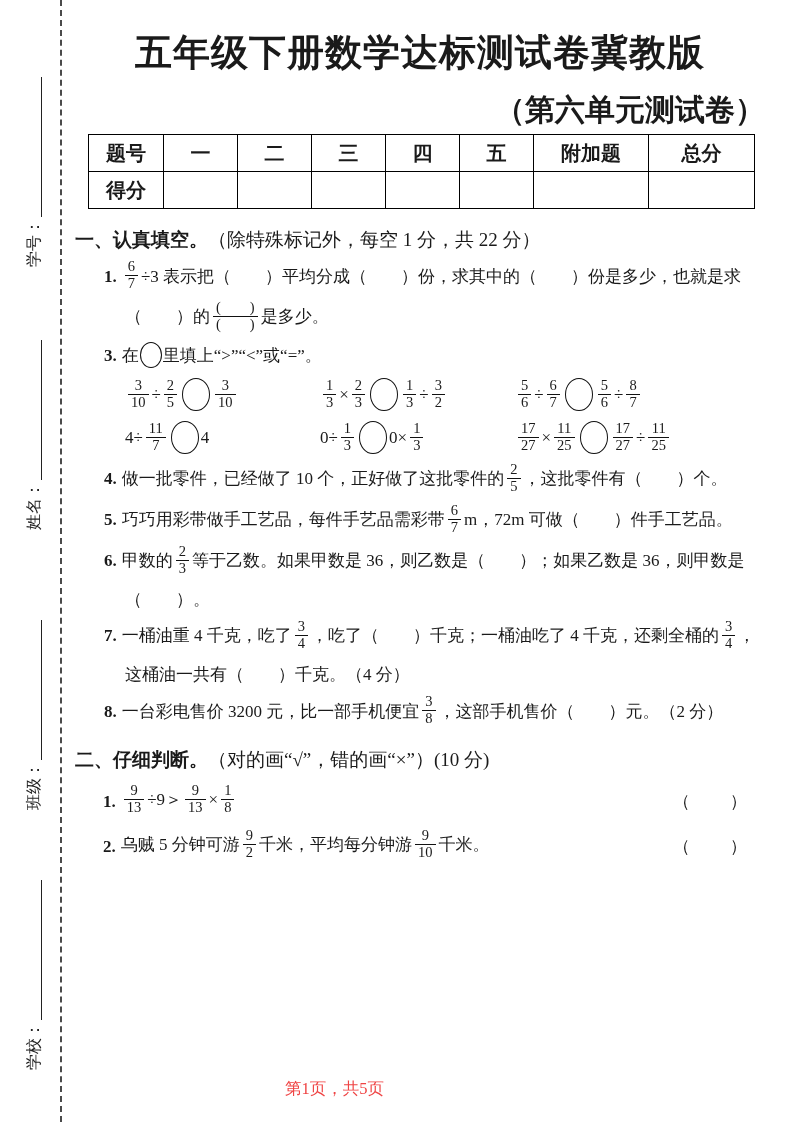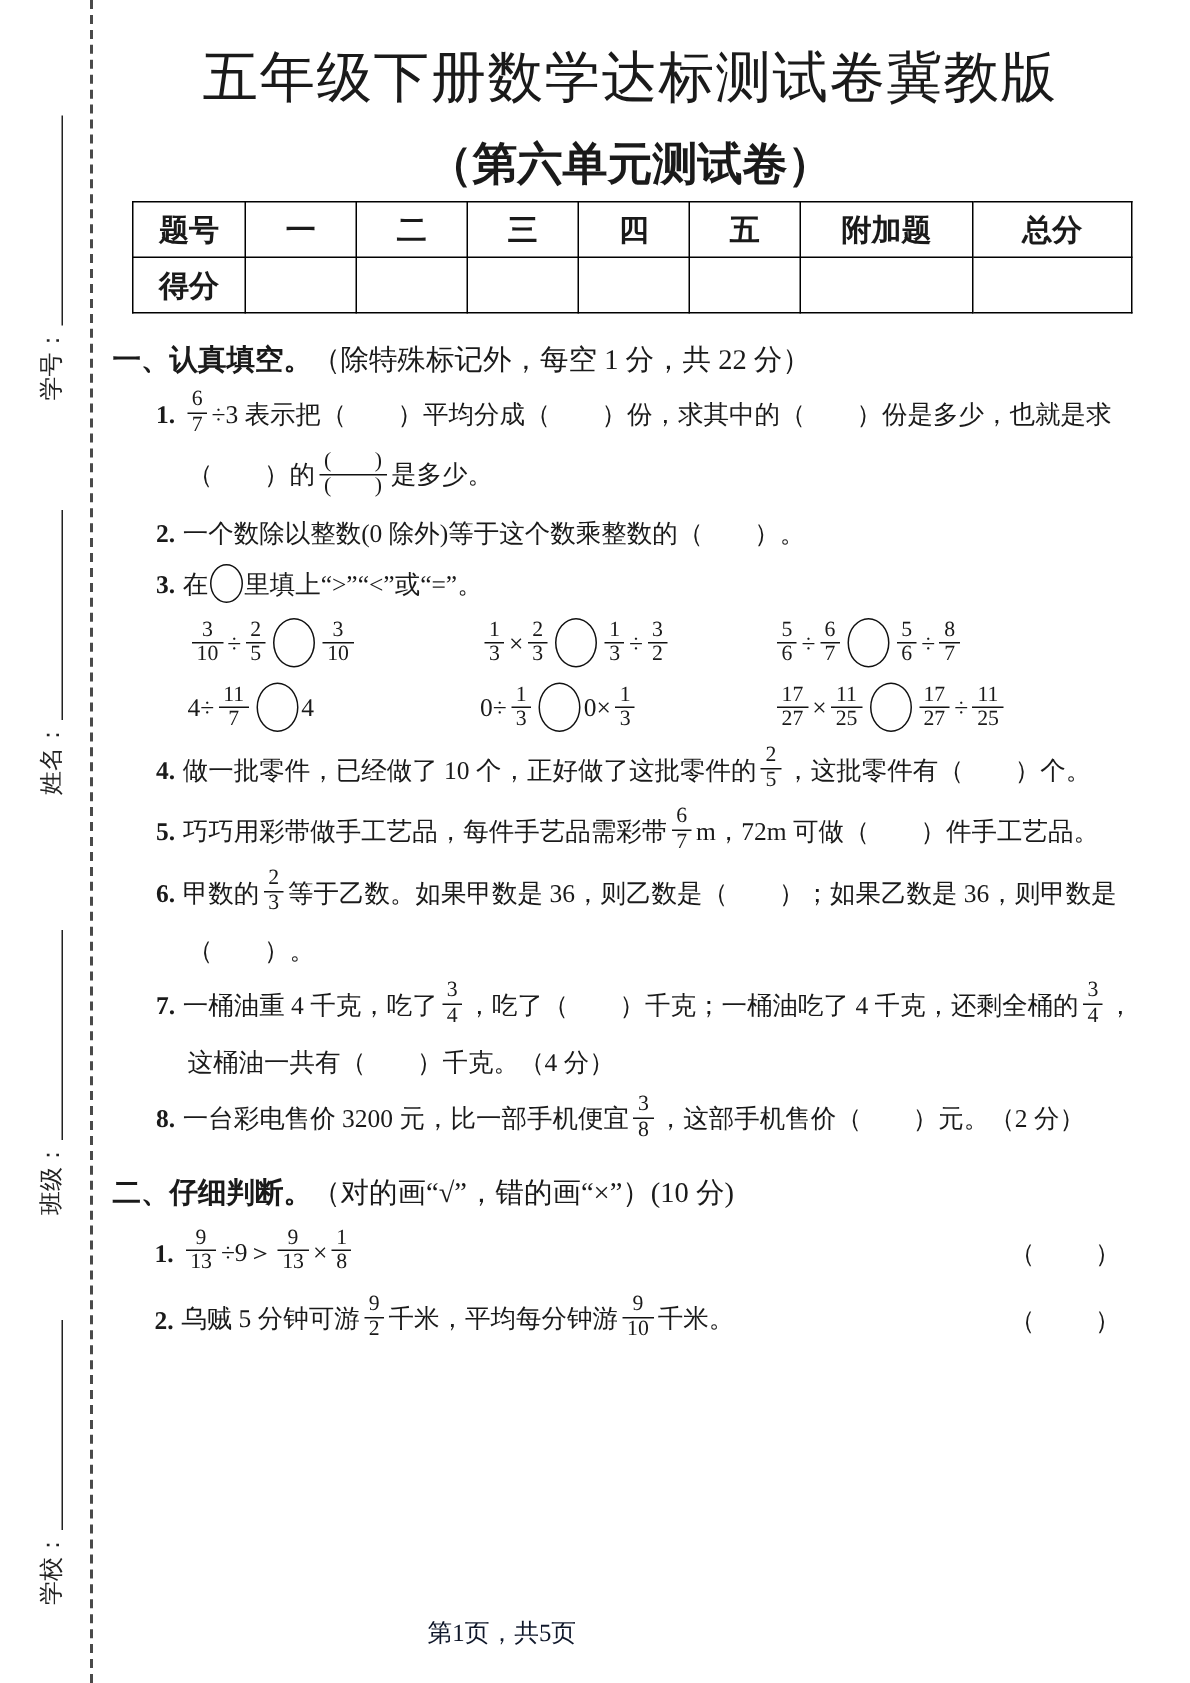--- a/index.html
+++ b/index.html
@@ -11,22 +11,22 @@
   
   .sidebar{position:absolute;left:0;top:0;width:60px;height:1122px;border-right:2px dashed #4a4a4a;}
   .sb-field{
     position:absolute;left:-62px;width:190px;height:24px;
     transform:rotate(-90deg);transform-origin:center center;
     display:flex;align-items:flex-end;font-size:16px;color:#222;white-space:nowrap;
   }
   .sb-field .sb-line{flex:1;border-bottom:1.6px solid #222;margin-bottom:3px;margin-left:2px;}
   
   .main{position:absolute;left:75px;top:0;width:690px;padding-top:30px;}
-  .title{font-size:37px;font-weight:normal;text-align:center;line-height:1.25;letter-spacing:1px;margin:0;}
-  .subtitle{font-size:30px;font-weight:bold;text-align:center;line-height:1.2;margin:16px 0 0 0;}
+  .title{font-size:37px;font-weight:bold;text-align:center;line-height:1.25;letter-spacing:1px;margin:0;}
+  .subtitle{font-size:30px;font-weight:bold;text-align:right;line-height:1.2;margin:16px 0 0 0;}
   .meta{font-size:17px;text-align:right;margin-top:20px;padding-right:6px;}
   
   table.score{border-collapse:collapse;margin:6px 0 0 13px;table-layout:fixed;}
   table.score td{border:1.6px solid #000;height:36px;text-align:center;font-size:20px;padding:0;}
   table.score tr.hdr td{font-weight:bold;}
   td.c0{width:74px;font-weight:bold;}
   td.c1,td.c2,td.c3,td.c4,td.c5{width:73px;}
   td.c6{width:114px;}td.c7{width:105px;}
   
   .sec-head{font-size:19px;margin:18px 0 2px 0;}
@@ -43,21 +43,21 @@
   .frac .den{padding:0 3px;}
   
   .cmp-circle{display:inline-block;width:26px;height:31px;border:1.7px solid #111;border-radius:50%;
               vertical-align:middle;margin:0 2px;position:relative;top:-2px;}
   .cmp-circle.small{width:20px;height:24px;margin:0 1px;}
   .cmp-grid{display:grid;grid-template-columns:195px 195px auto;margin:10px 0 0 50px;font-size:17px;align-items:center;}
   
   .judge{display:flex;align-items:center;padding-left:28px;font-size:17px;margin-top:12px;line-height:1.5;}
   .judge .j-ans{margin-left:auto;margin-right:16px;letter-spacing:2px;}
   
-  .footer{position:absolute;left:0;top:1078px;width:669px;text-align:center;font-size:16.5px;color:#0f172a;}
+  .footer{position:absolute;left:0;top:1078px;width:669px;text-align:center;font-size:16.5px;color:#ef4444;}
 </style>
 </head>
 <body>
 
 <div class="sidebar">
   <div class="sb-field" style="top:160px;">
     <span>学号：</span>
     <span class="sb-line"></span>
   </div>
   <div class="sb-field" style="top:423px;">
@@ -112,23 +112,20 @@
     <div class="q-line first"><span class="qnum">1.</span><span class="rich"><span class="frac">
             <span class="num">6</span>
             <span class="den">7</span>
           </span>÷3 表示把（　　）平均分成（　　）份，求其中的（　　）份是多少，也就是求</span></div>
     <div class="q-line"><span class="rich">（　　）的<span class="frac">
             <span class="num">(　　)</span>
             <span class="den">(　　)</span>
           </span>是多少。</span></div>
   </div>
 
-  <div class="q">
-    <div class="q-line first"><span class="qnum">2.</span><span class="rich">一个数除以整数(0 除外)等于这个数乘整数的（　　）。</span></div>
-  </div>
 
   <div class="q">
     <div class="q-line first"><span class="qnum">3.</span><span class="rich">在<span class="cmp-circle small"></span>里填上“&gt;”“&lt;”或“=”。</span></div>
   </div>
 
   <div class="cmp-grid">
     <div class="rich"><span class="frac">
           <span class="num">3</span>
           <span class="den">10</span>
         </span>÷<span class="frac">

